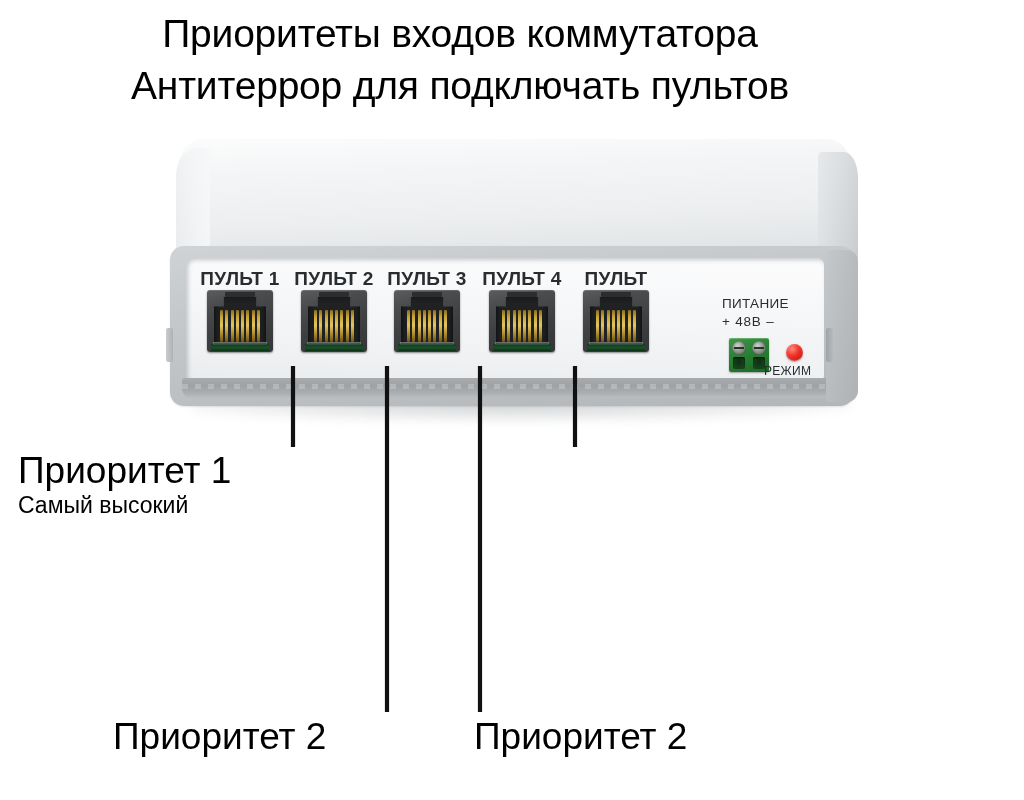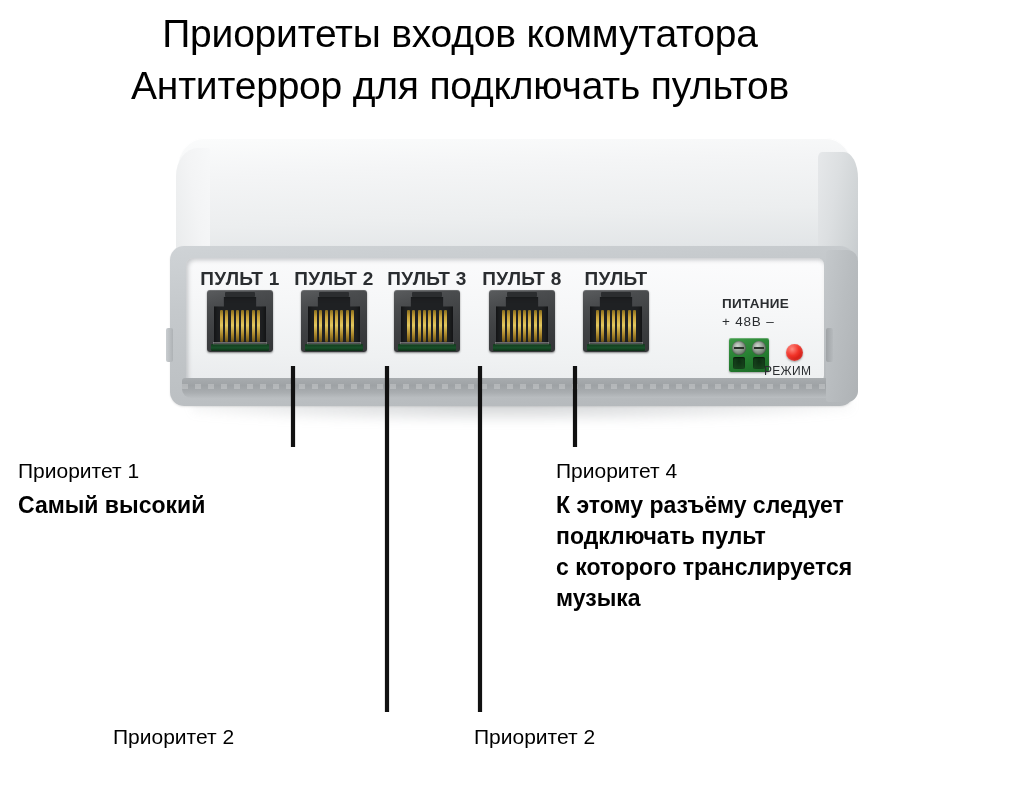--- a/index.html
+++ b/index.html
@@ -227,21 +227,21 @@
     position: absolute;
     left: 2px; top: -2px; right: 2px; height: 3px;
     background: linear-gradient(180deg, rgba(200,200,200,0.55), rgba(140,140,140,0.1));
   }
 
   
   .power-label {
     position: absolute;
     left: 536px; top: 36px;
     font-size: 13.5px;
-    font-weight: 700;
+    font-weight: 400;
     color: #2a2d30;
     letter-spacing: 0.3px;
     line-height: 20px;
     white-space: nowrap;
   }
   .power-volts {
     position: absolute;
     left: 536px; top: 56px;
     font-size: 13.5px;
     font-weight: 400;
@@ -315,29 +315,29 @@
     width: 1024px; height: 800px;
     pointer-events: none;
   }
 
   
   .ann {
     position: absolute;
     color: #000;
   }
   .ann-head {
-    font-size: 21px;
+    font-size: 37px;
     line-height: 38px;
     font-weight: 400;
     white-space: nowrap;
   }
   .ann-sub {
     font-size: 23px;
     line-height: 31px;
-    font-weight: 700;
+    font-weight: 400;
     white-space: nowrap;
   }
 
   #ann-p1 { left: 18px; top: 452px; }
   #ann-p4 { left: 556px; top: 452px; }
   #ann-p2 { left: 113px; top: 718px; }
   #ann-p3 { left: 474px; top: 718px; }
 </style>
 </head>
 <body>
@@ -359,21 +359,21 @@
 
     <div class="brand">STELBERRY</div>
 
     <div class="case-front">
 
       <div class="panel">
 
         <div class="port-label" style="left:6px">ПУЛЬТ 1</div>
         <div class="port-label" style="left:100px">ПУЛЬТ 2</div>
         <div class="port-label" style="left:193px">ПУЛЬТ 3</div>
-        <div class="port-label" style="left:288px">ПУЛЬТ 8</div>
+        <div class="port-label" style="left:288px">ПУЛЬТ 4</div>
         <div class="port-label" style="left:382px">ПУЛЬТ</div>
 
         <div class="jack" style="left:21px">
           <div class="jack-mouth"></div>
           <div class="jack-clip"></div>
           <div class="jack-pins">
             <i></i>
               <i></i>
               <i></i>
               <i></i>
@@ -484,27 +484,20 @@
       <line x1="480" y1="366" x2="480" y2="712"></line>
       <line x1="575" y1="366" x2="575" y2="447"></line>
     </g>
   </svg>
 
   <div class="ann" id="ann-p1">
     <div class="ann-head">Приоритет 1</div>
     <div class="ann-sub">Самый высокий</div>
   </div>
 
-  <div class="ann" id="ann-p4">
-    <div class="ann-head">Приоритет 4</div>
-    <div class="ann-sub">К этому разъёму следует</div>
-    <div class="ann-sub">подключать пульт</div>
-    <div class="ann-sub">с которого транслируется</div>
-    <div class="ann-sub">музыка</div>
-  </div>
 
   <div class="ann" id="ann-p2">
     <div class="ann-head">Приоритет 2</div>
   </div>
 
   <div class="ann" id="ann-p3">
     <div class="ann-head">Приоритет 2</div>
   </div>
 
 </div>

